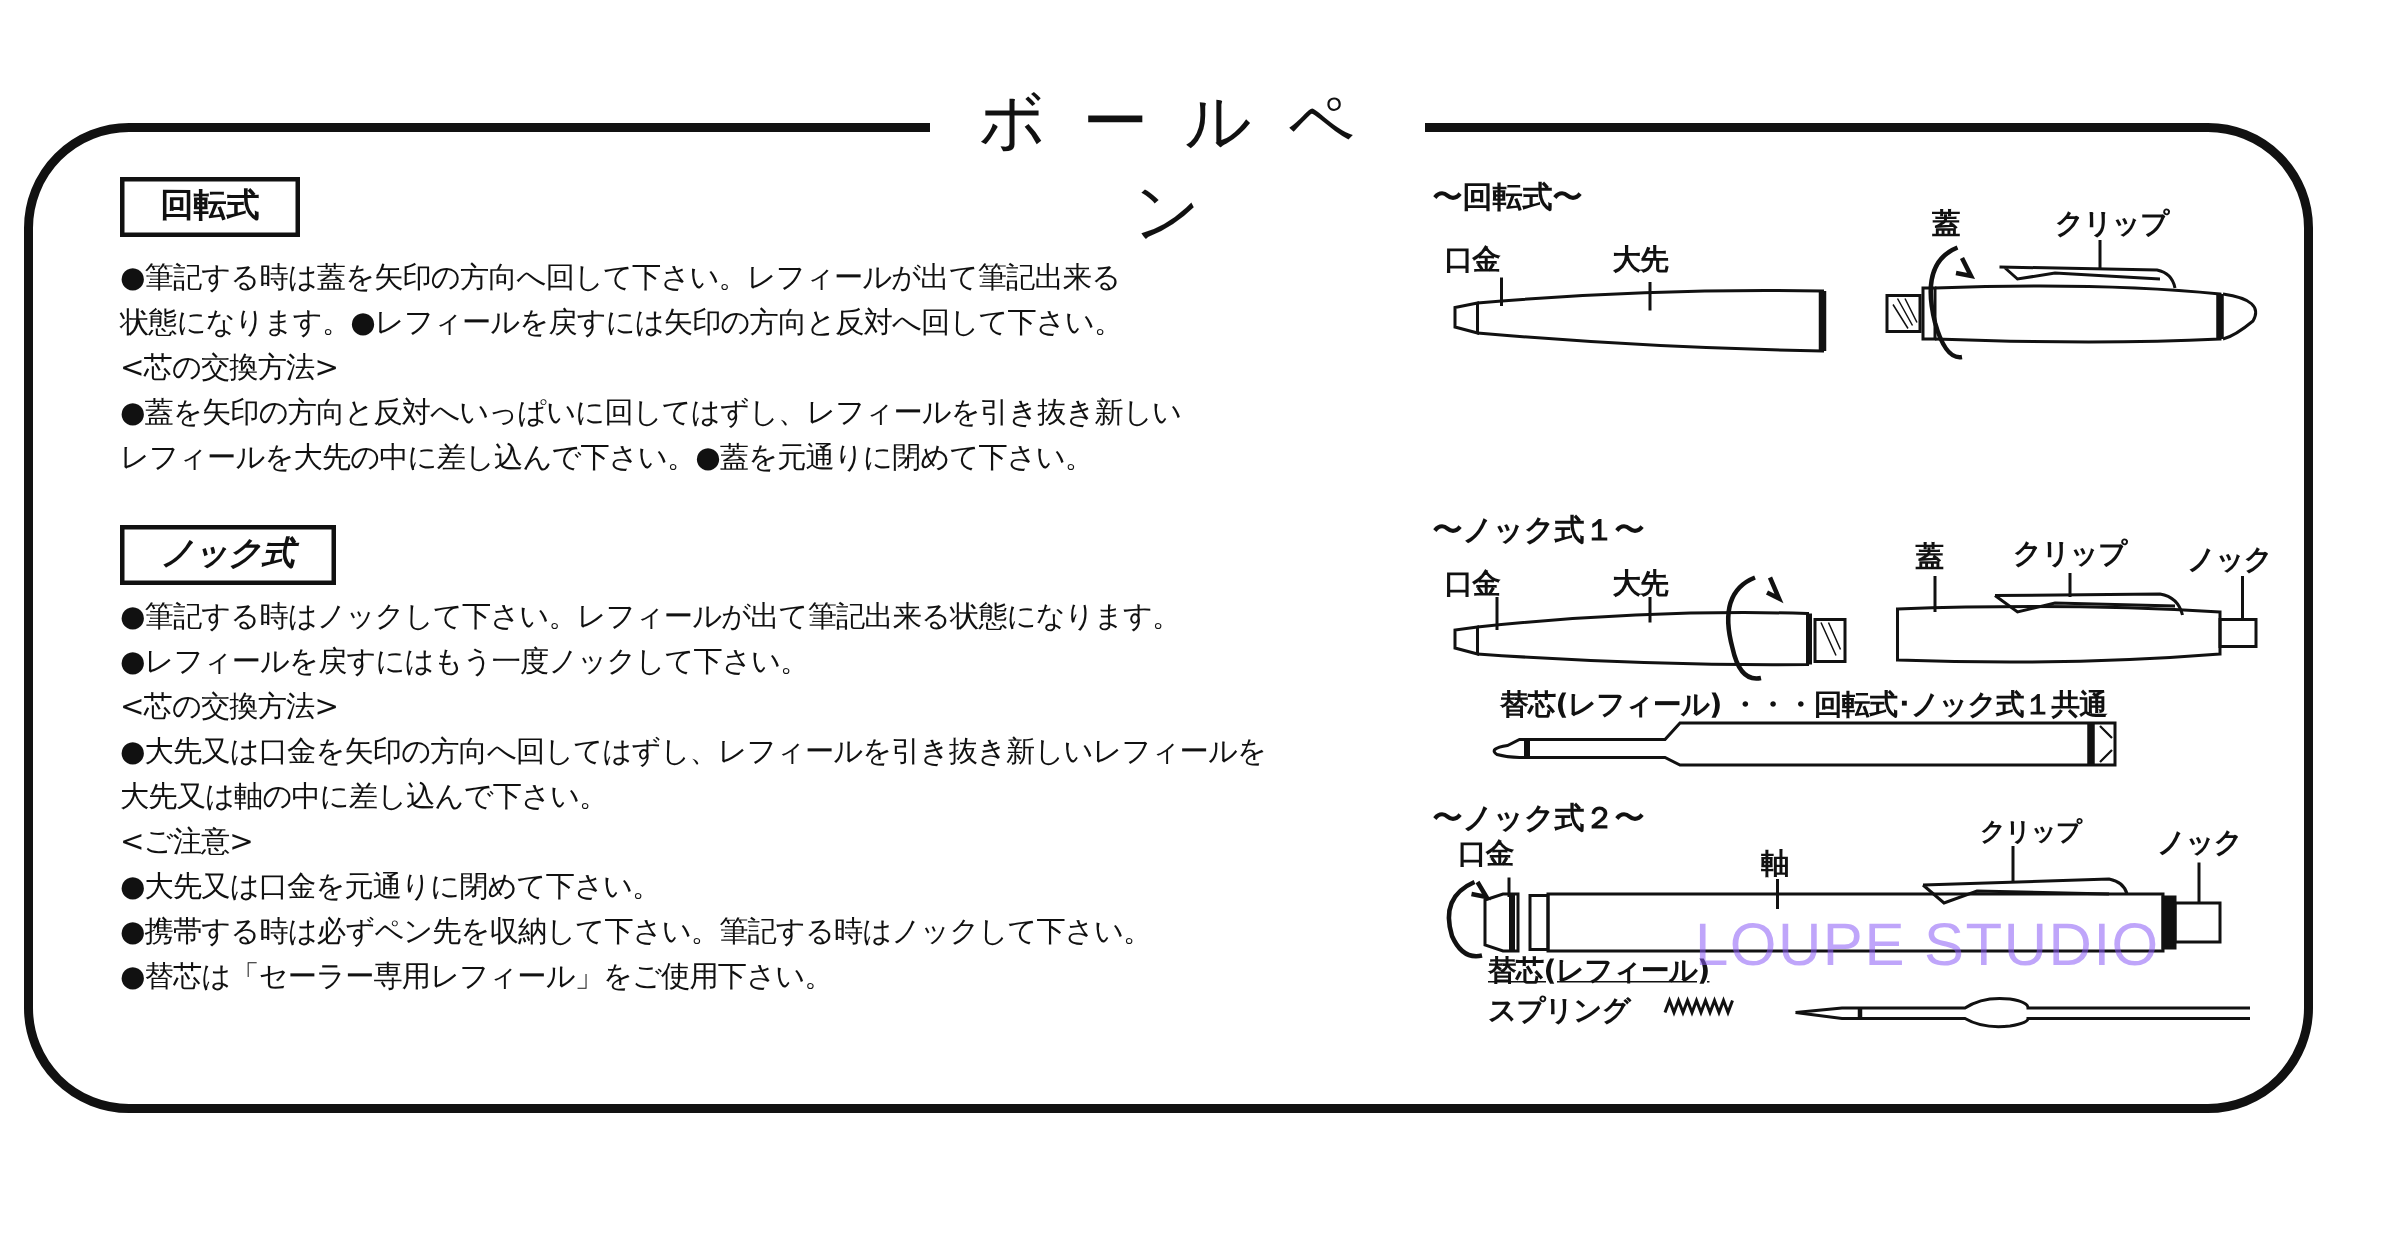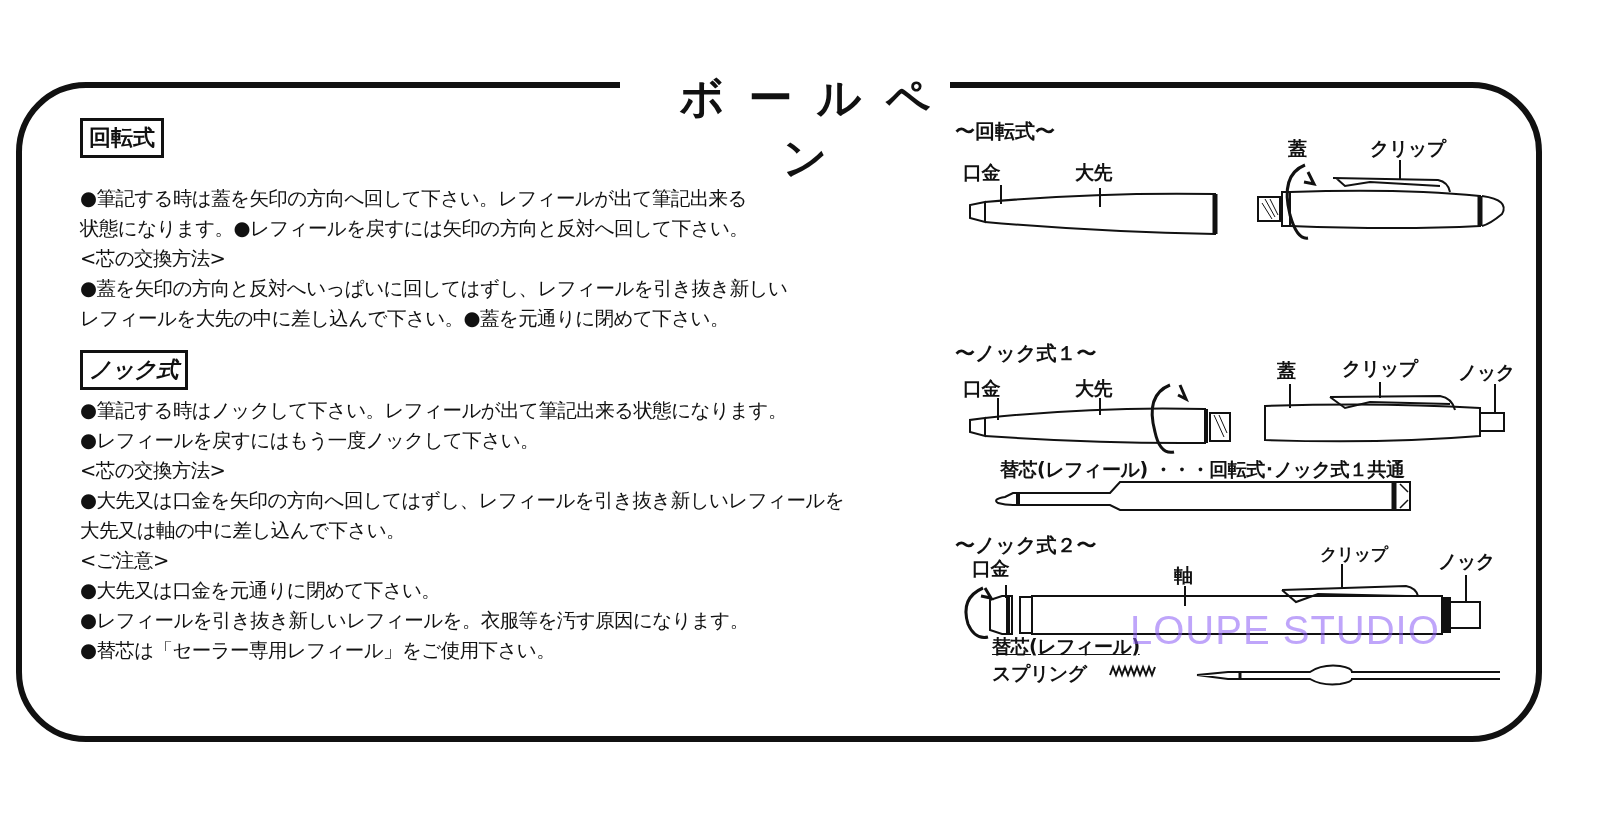--- a/index.html
+++ b/index.html
@@ -1,53 +1,53 @@
 <!DOCTYPE html>
 <html><head>
 <meta charset="utf-8">
 <style>
   html,body{margin:0;padding:0;background:#fff;}
   body{width:1600px;height:832px;position:relative;overflow:hidden;font-family:"DejaVu Sans","Liberation Sans",sans-serif;color:#111;}
   .frame{position:absolute;left:16px;top:82px;width:1514px;height:648px;border:6px solid #111;border-radius:70px;box-sizing:content-box;}
   .title-gap{position:absolute;left:620px;top:70px;width:330px;height:30px;background:#fff;}
-  .title{position:absolute;left:657px;top:52px;width:320px;text-align:center;font-size:44px;letter-spacing:24px;font-weight:700;line-height:60px;margin-top:16px;}
-  .sec-box{position:absolute;border:3px solid #111;padding:0 6px;font-weight:700;font-size:22px;line-height:34px;height:34px;}
+  .title{position:absolute;left:630px;top:52px;width:320px;text-align:center;font-size:44px;letter-spacing:24px;font-weight:400;line-height:60px;}
+  .sec-box{position:absolute;border:3px solid #111;padding:0 24px;font-weight:700;font-size:22px;line-height:34px;height:34px;}
   .para{position:absolute;left:80px;font-size:19.5px;line-height:30px;white-space:nowrap;letter-spacing:-0.6px;}
   .para div{height:30px;}
   .lbl{position:absolute;font-weight:700;font-size:19px;white-space:nowrap;letter-spacing:-0.5px;}
   .head{position:absolute;font-weight:700;font-size:20px;white-space:nowrap;}
   svg{position:absolute;left:0;top:0;}
   .wm{position:absolute;left:1130px;top:608px;font-size:40px;color:#8b5cf6;opacity:0.55;letter-spacing:1px;font-family:"Liberation Sans",sans-serif;}
 </style>
 </head>
 <body>
 
 <div class="frame"></div>
 <div class="title-gap"></div>
 <div class="title">ボールペン</div>
 
 <div class="sec-box" style="left:80px;top:118px;">回転式</div>
-<div class="para" style="top:170px;margin-top:14px;">
+<div class="para" style="top:170px;">
   <div>●筆記する時は蓋を矢印の方向へ回して下さい。レフィールが出て筆記出来る</div>
   <div>状態になります。●レフィールを戻すには矢印の方向と反対へ回して下さい。</div>
   <div>&lt;芯の交換方法&gt;</div>
   <div>●蓋を矢印の方向と反対へいっぱいに回してはずし、レフィールを引き抜き新しい</div>
   <div>レフィールを大先の中に差し込んで下さい。●蓋を元通りに閉めて下さい。</div>
 </div>
 
 <div class="sec-box" style="left:80px;top:350px;font-style:italic;text-align:center;">ノック式</div>
 <div class="para" style="top:396px;">
   <div>●筆記する時はノックして下さい。レフィールが出て筆記出来る状態になります。</div>
   <div>●レフィールを戻すにはもう一度ノックして下さい。</div>
   <div>&lt;芯の交換方法&gt;</div>
   <div>●大先又は口金を矢印の方向へ回してはずし、レフィールを引き抜き新しいレフィールを</div>
   <div>大先又は軸の中に差し込んで下さい。</div>
   <div>&lt;ご注意&gt;</div>
   <div>●大先又は口金を元通りに閉めて下さい。</div>
-  <div>●レフィールを引き抜き新しいレフィールを。衣服等を汚す原因になります。</div>
+  <div>●携帯する時は必ずペン先を収納して下さい。筆記する時はノックして下さい。</div>
   <div>●替芯は「セーラー専用レフィール」をご使用下さい。</div>
 </div>
 
 <svg width="1600" height="832" fill="none" stroke="#111" stroke-width="2">
 
   <g>
     <path d="M985 202 L970 205 L970 218 L985 222 Z"></path>
     <path d="M985 202 Q1100 192 1215 194 L1215 234 Q1100 232 985 222"></path>
     <line x1="1215" y1="194" x2="1215" y2="234" stroke-width="5"></line>
     <line x1="1001" y1="185" x2="1001" y2="204"></line>

